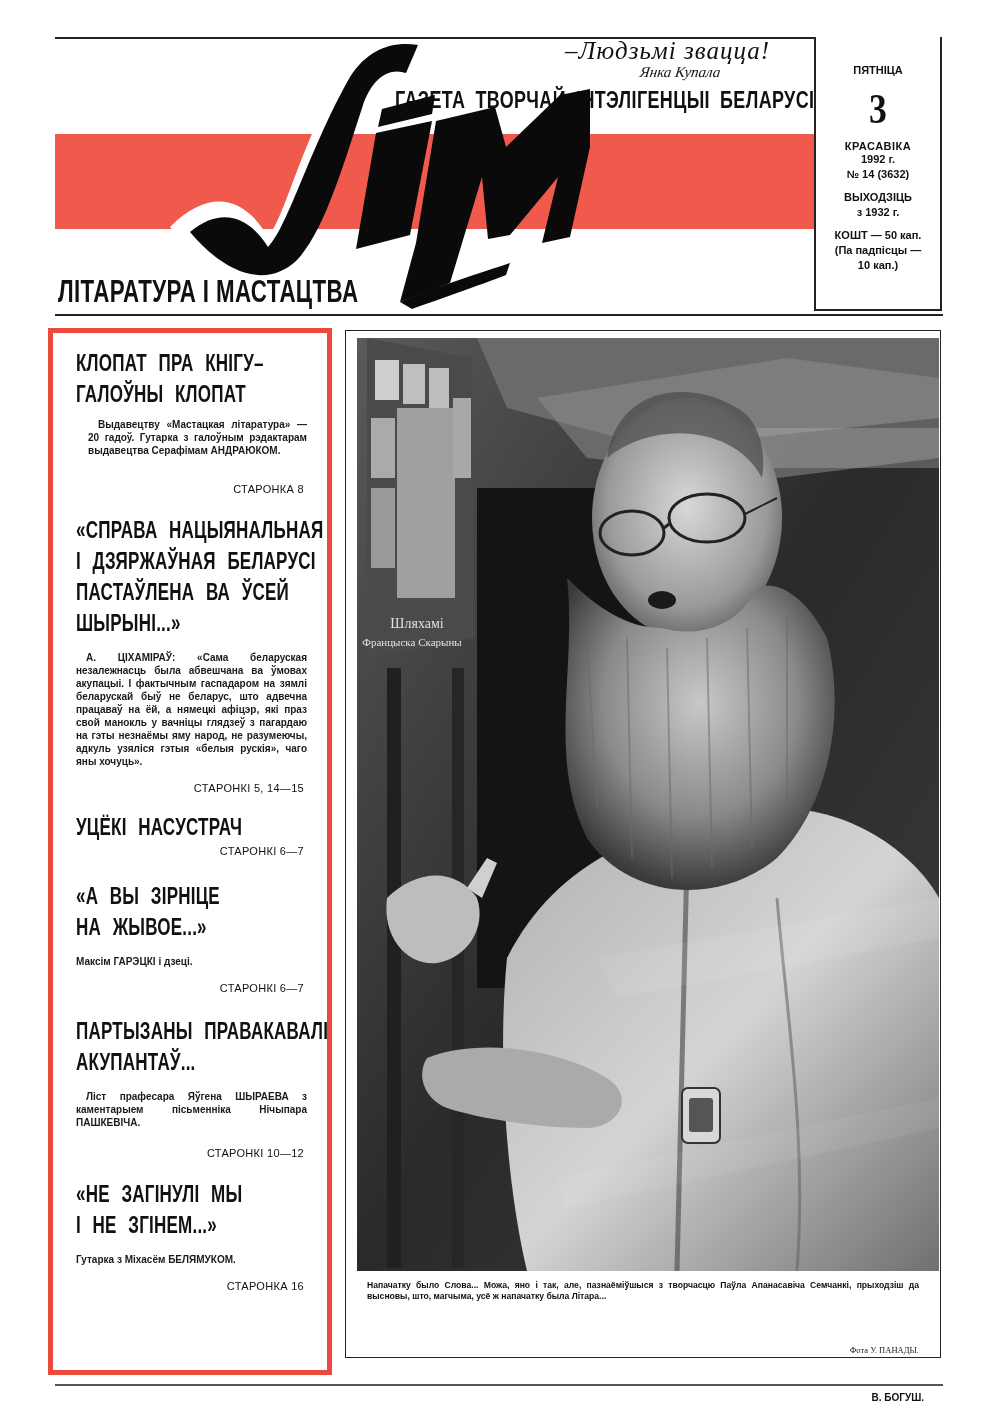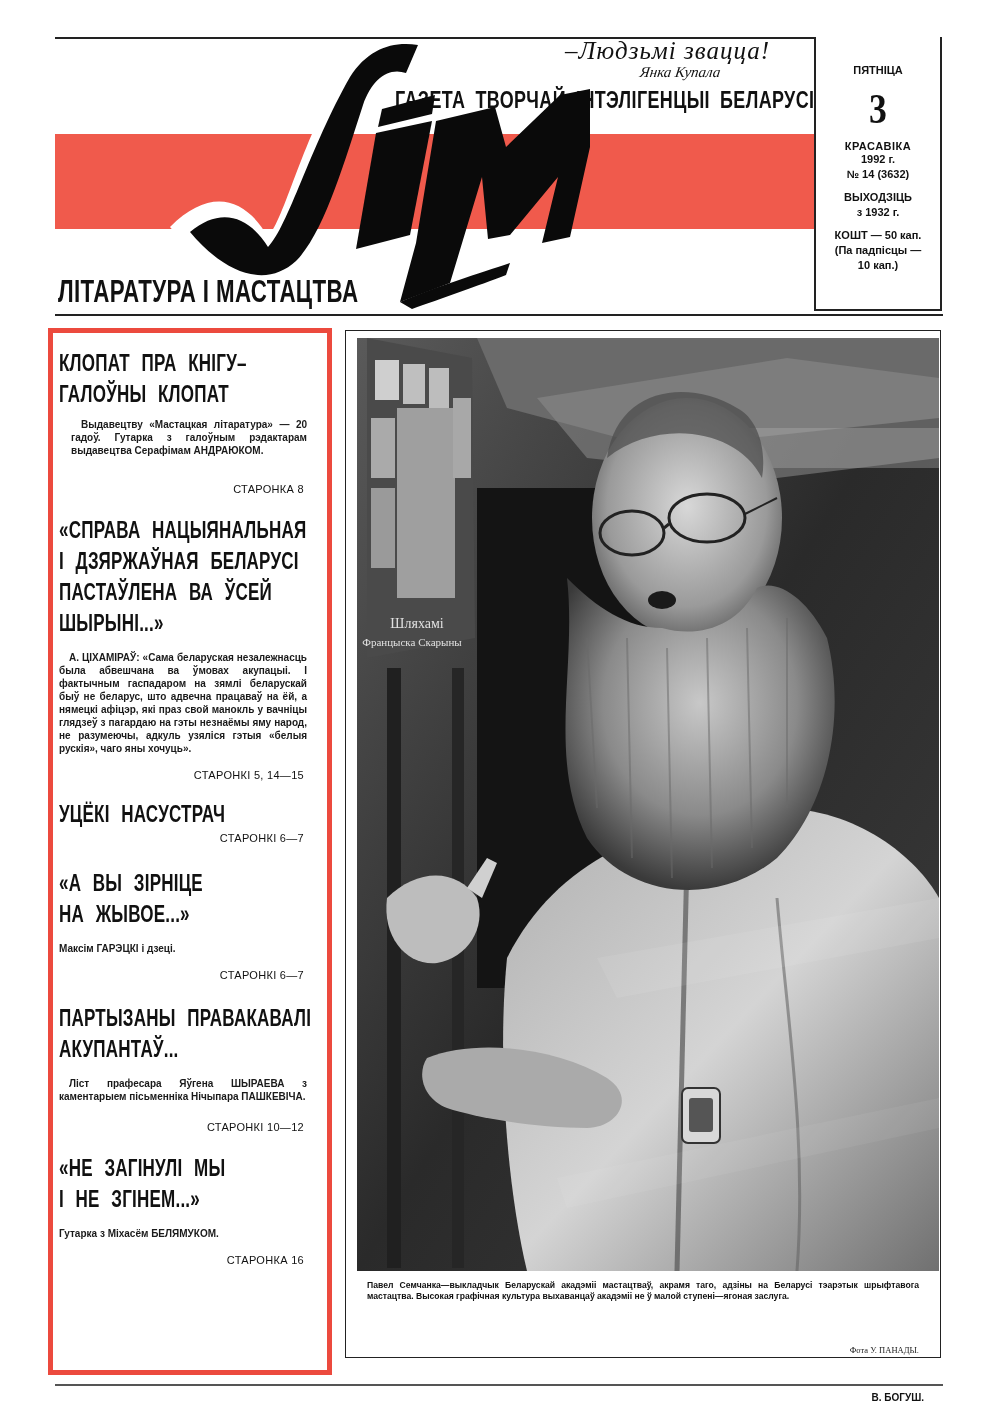--- a/index.html
+++ b/index.html
@@ -20,21 +20,21 @@
     
     .datebox { position: absolute; left: 814px; top: 37px; width: 128px; height: 274px; border: 2px solid #222; border-top: none; text-align: center; font-weight: 700; }
     .datebox .weekday { margin-top: 27px; font-size: 11px; }
     .datebox .day { font-family: "Liberation Serif", serif; font-size: 42px; line-height: 1; margin-top: 12px; transform: scaleX(0.85); }
     .datebox .month { font-size: 11px; margin-top: 10px; letter-spacing: 0.5px; }
     .datebox .small { font-size: 11px; line-height: 15px; }
     .datebox .issue { font-size: 11px; line-height: 15px; }
     .datebox .gap { height: 8px; }
 
     
-    .contents { position: absolute; left: 48px; top: 328px; width: 284px; height: 1047px; border: 5px solid #ec4a3e; padding: 15px 20px 0 6px; }
+    .contents { position: absolute; left: 48px; top: 328px; width: 284px; height: 1047px; border: 5px solid #ec4a3e; padding: 15px 20px 0 23px; }
     .item { margin-bottom: 0; }
     .headline { font-weight: 700; font-size: 23px; line-height: 31px; transform: scaleX(0.74); transform-origin: left top; white-space: nowrap; word-spacing: 9px; letter-spacing: 0.3px; }
     .lede { font-weight: 700; font-size: 10px; line-height: 13px; text-align: justify; margin-top: 8px; color: #1a1a1a; }
     .pageref { text-align: right; font-size: 11px; margin-top: 16px; padding-right: 3px; letter-spacing: 0.3px; }
 
     
     .photo-frame { position: absolute; left: 345px; top: 330px; width: 596px; height: 1028px; border: 1.5px solid #222; }
     .photo { position: absolute; left: 357px; top: 338px; width: 582px; height: 933px; overflow: hidden; background: #3a3a3a; }
     .caption { position: absolute; left: 357px; top: 1280px; width: 562px; font-weight: 700; font-size: 8.6px; line-height: 10.5px; color: #111; text-align: justify; }
     .caption .indent { padding-left: 10px; }
@@ -217,16 +217,16 @@
 
     <rect x="325" y="750" width="38" height="55" rx="6" fill="#d8d8d8" stroke="#333" stroke-width="2"></rect>
     <rect x="332" y="760" width="24" height="34" rx="3" fill="#555"></rect>
 
     <polygon points="240,620 582,560 582,600 260,660" fill="#ffffff" opacity="0.08"></polygon>
     <polygon points="200,840 582,760 582,790 210,870" fill="#ffffff" opacity="0.06"></polygon>
   </svg>
 </div>
 
 <div class="caption">
-  <div class="indent">Павел Семчанка—выкладчык Беларускай акадэміі мастацтваў, акрамя таго, адзіны на Беларусі тэарэтык шрыфтавога мастацтва. Высокая графічная культура выхаванцаў акадэміі не ў малой ступені—ягоная заслуга.</div>
+  <div class="indent">Напачатку было Слова... Можа, яно і так, але, пазнаёміўшыся з творчасцю Паўла Апанасавіча Семчанкі, прыходзіш да высновы, што, магчыма, усё ж напачатку была Літара...</div>
 </div>
 <div class="author">В. БОГУШ.</div>
 <div class="photo-credit">Фота У. ПАНАДЫ.</div>
 
 </body></html>

